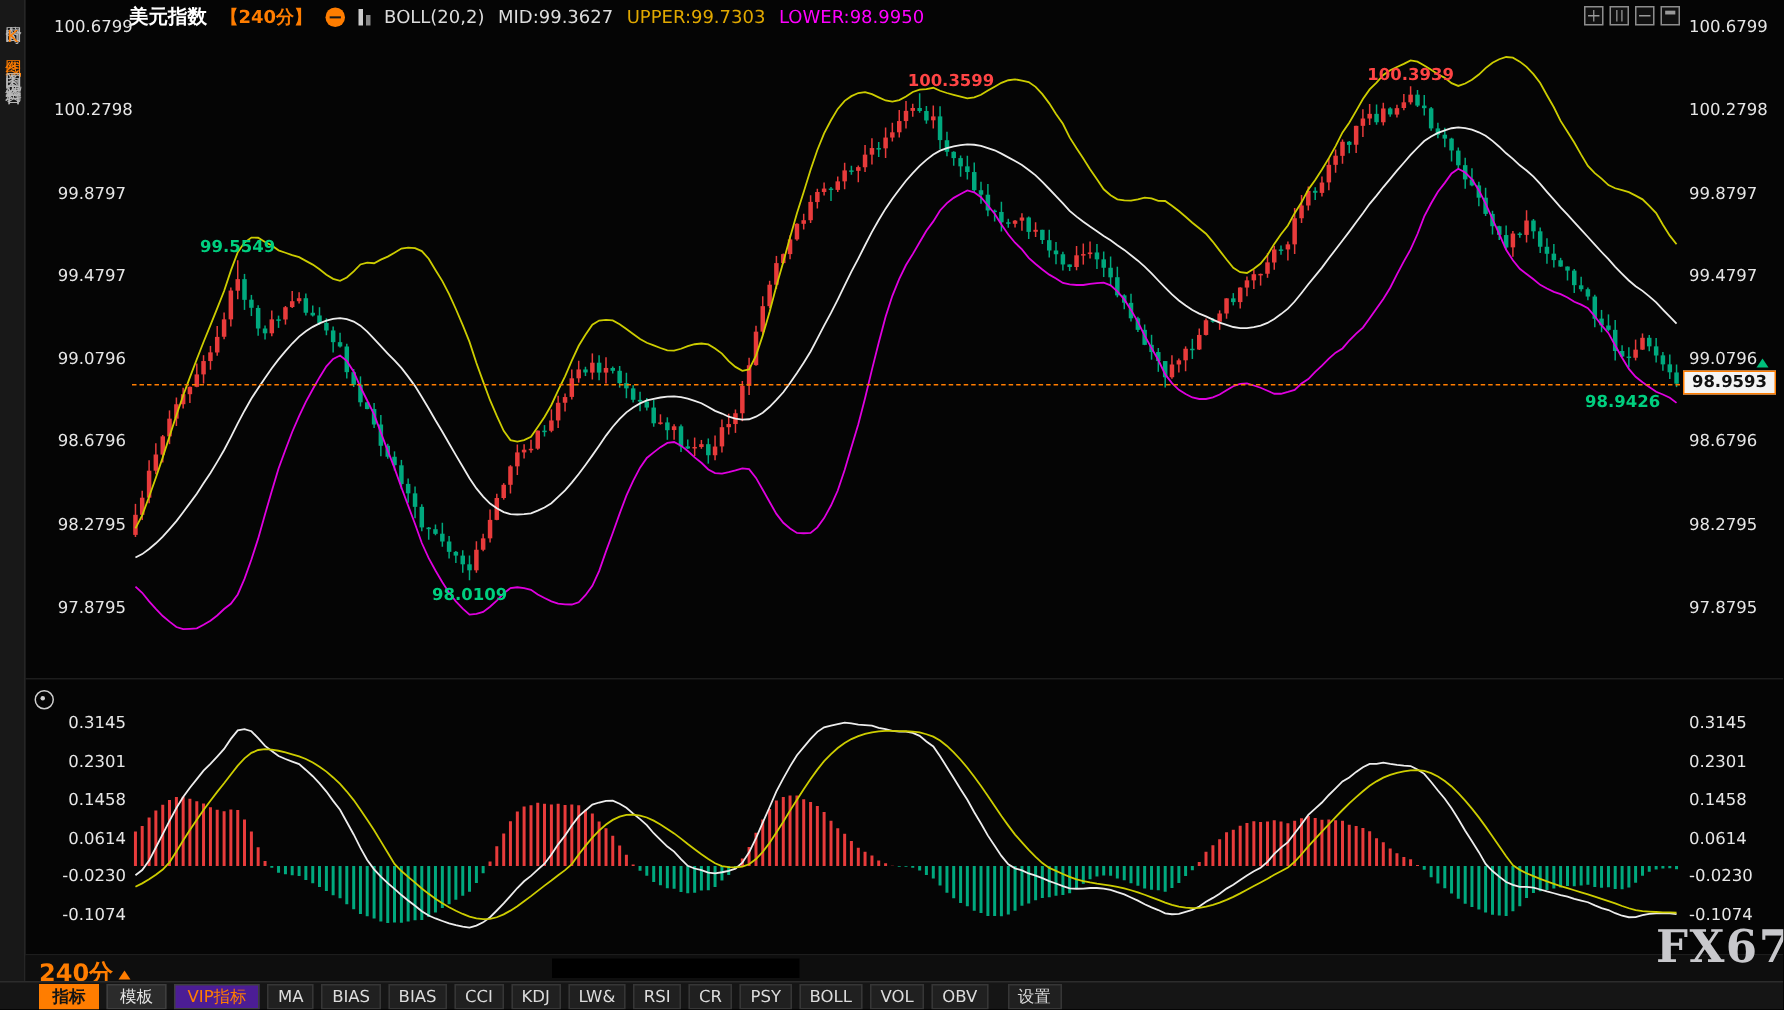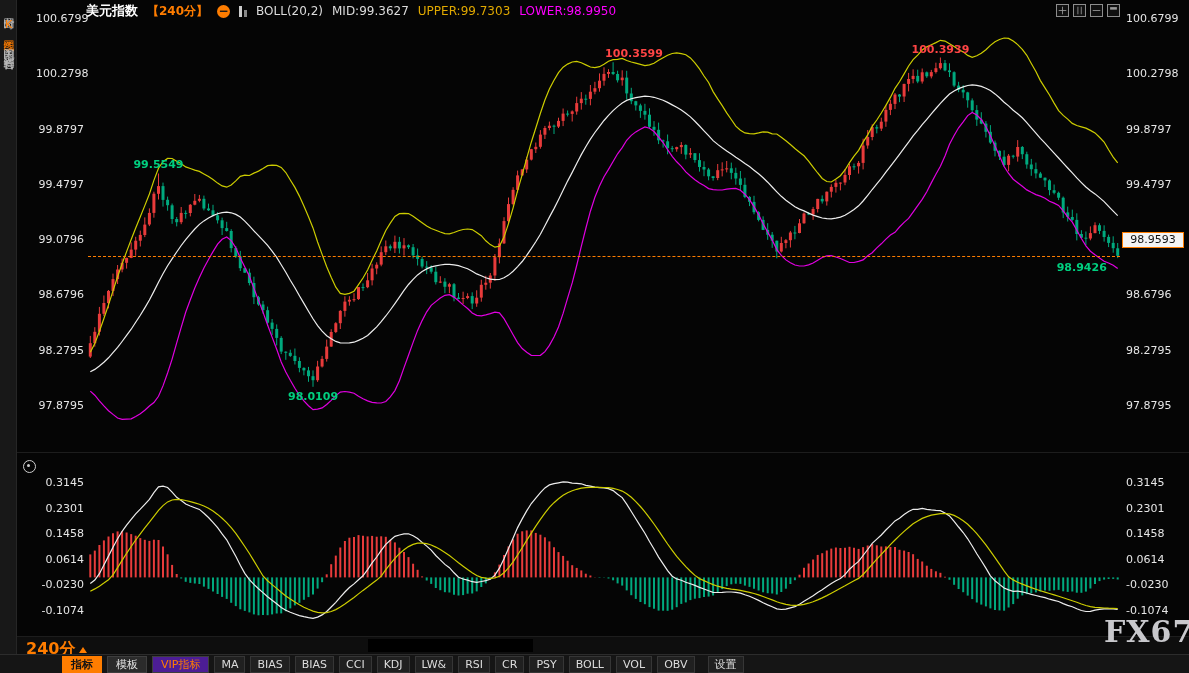--- a/index.html
+++ b/index.html
@@ -34,21 +34,21 @@
   #price-line{position:absolute;left:88px;width:1032px;height:0;border-top:1px dashed #ff7d00;}
   #price-box{position:absolute;left:1122px;width:62px;height:16px;background:#f4f4f4;border:1px solid #ff7d00;color:#111;font-size:11px;line-height:14px;text-align:center;box-sizing:border-box;}
   #price-arrow{position:absolute;left:1171px;width:0;height:0;border-left:4px solid transparent;border-right:4px solid transparent;border-bottom:6px solid #00c07c;}
   #xaxis-row{position:absolute;left:17px;top:637px;width:1172px;height:17px;background:#0e0e0e;}
   #period-ctl{position:absolute;left:26px;top:639px;display:flex;align-items:center;gap:4px;color:#ff7d00;font-size:16px;font-weight:bold;cursor:pointer;}
   .tri-up{width:0;height:0;border-left:4px solid transparent;border-right:4px solid transparent;border-bottom:6px solid #ff7d00;}
   #scroll-thumb{position:absolute;left:368px;top:639px;width:165px;height:13px;background:#000000;cursor:grab;}
   #watermark{position:absolute;left:1068px;top:614px;font-family:"DejaVu Serif",serif;font-size:30px;font-weight:bold;color:#c8c8cc;letter-spacing:1px;margin-left:36px;}
   #toolbar{position:absolute;left:0;top:654px;width:1189px;height:19px;background:#151515;border-top:1px solid #2c2c2c;display:flex;align-items:center;gap:5px;padding-left:26px;font-size:11px;box-sizing:border-box;}
   .tab{padding:1px 8px;background:#2b2b2b;border:1px solid #3e3e3e;color:#e3e3e3;cursor:pointer;line-height:13px;}
-  .tab.sel{background:#ff7d00;border-color:#ff7d00;color:#141414;font-weight:bold;margin-left:36px;}
+  .tab.sel{background:#ff7d00;border-color:#ff7d00;color:#141414;font-weight:bold;}
   .tab.vip{background:#4c1d95;color:#ff7d00;}
   .tbtn{padding:1px 6px;background:#202020;border:1px solid #363636;color:#dcdcdc;cursor:pointer;line-height:13px;}
   .tbtn.settings{margin-left:8px;}
   #annotations,#ylabels{position:absolute;left:0;top:0;}
 </style>
 </head>
 <body>
 
 <div id="app">
   <svg id="chart-svg" width="1189" height="673">
@@ -833,21 +833,21 @@
       <div class="xlab" style="left: 117.551px;">10/08</div>
       <div class="xlab" style="left: 294.855px;">10/17</div>
       <div class="xlab" style="left: 608.546px;">11/05</div>
       <div class="xlab" style="left: 785.85px;">11/14</div>
       <div class="xlab" style="left: 940.423px;">11/24</div>
       <div class="xlab" style="left: 1095px;">12/03</div>
     </div>
 
   <div id="price-line" style="top: 255.778px;"></div>
   <div id="price-arrow" style="top: 238.778px;"></div>
-  <div id="price-box" style="top: 232px;">98.9593</div>
+  <div id="price-box" style="top: 247px; font-weight: bold;">98.9593</div>
 
   <div id="annotations">
       <div class="ann" style="color: rgb(0, 207, 127); left: 158.467px; top: 158.469px; transform: translateX(-50%);">99.5549</div>
       <div class="ann" style="color: rgb(255, 69, 69); left: 634px; top: 47.2223px; transform: translateX(-50%);">100.3599</div>
       <div class="ann" style="color: rgb(255, 69, 69); left: 940.423px; top: 42.5236px; transform: translateX(-50%);">100.3939</div>
       <div class="ann" style="color: rgb(0, 207, 127); left: 313.04px; top: 389.841px; transform: translateX(-50%);">98.0109</div>
       <div class="ann" style="color: rgb(0, 207, 127); left: 1032.73px; top: 261.085px; padding-left: 24px;">98.9426</div>
     </div>
 
   <div id="xaxis-row"></div>

